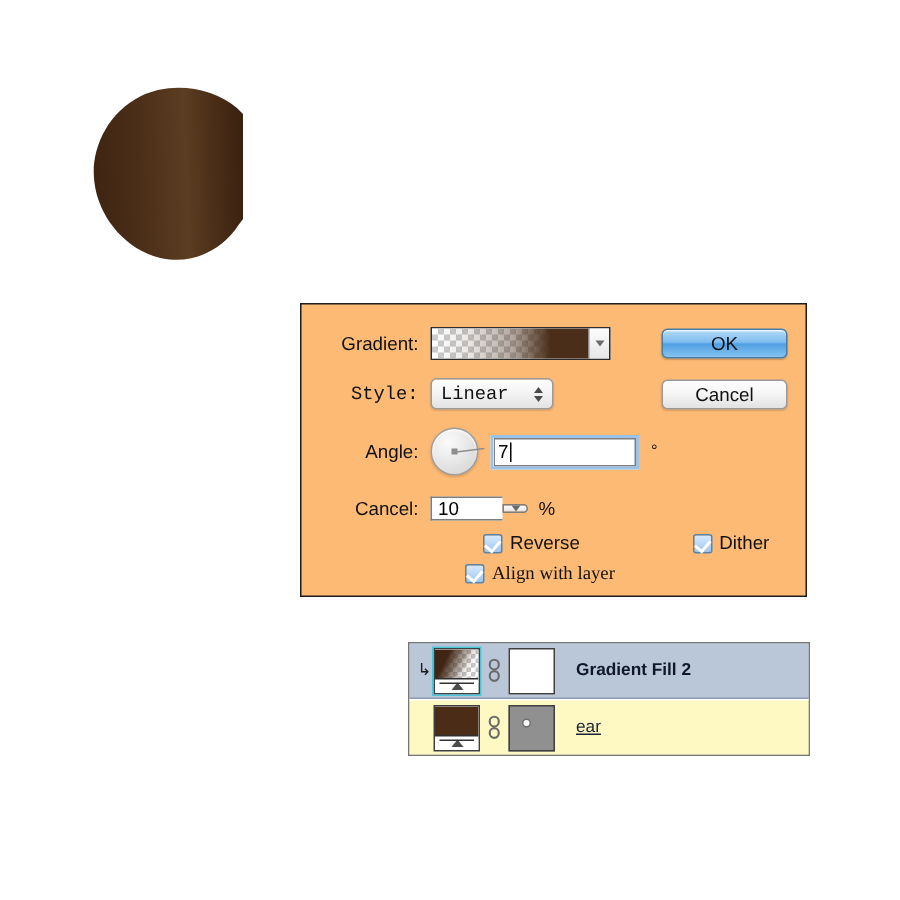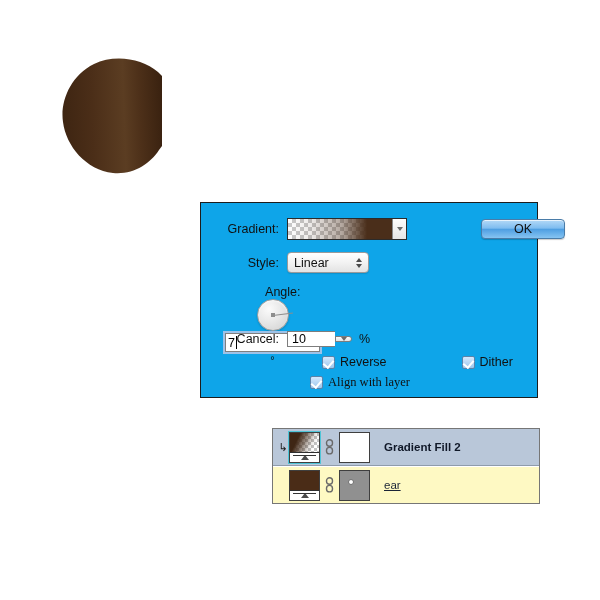--- a/index.html
+++ b/index.html
@@ -25,21 +25,21 @@
     height: 120px;
   }
 
   
   #gradient-dialog {
     position: absolute;
     left: 200px;
     top: 202px;
     width: 338px;
     height: 196px;
-    background: #0ea5e9;
+    background: #fdba74;
     border: 1px solid #1c1c1c;
     box-sizing: border-box;
   }
 
   .row {
     position: absolute;
     display: flex;
     align-items: center;
   }
   .field-label {
@@ -88,21 +88,21 @@
     justify-content: center;
   }
   .tri-down {
     width: 0; height: 0;
     border-left: 3px solid transparent;
     border-right: 3px solid transparent;
     border-top: 4px solid #6b6b6b;
   }
 
   
-  #row-style { left: 14px; top: 49px; }
+  #row-style { left: 14px; top: 49px; font-family: Liberation Mono, monospace; }
   #row-style .field-label { width: 64px; }
   .popup-button {
     margin-left: 8px;
     height: 21px;
     min-width: 82px;
     border: 1px solid #9a9a9a;
     border-radius: 4px;
     background: linear-gradient(to bottom, #ffffff 0%, #f3f3f3 48%, #e3e3e3 100%);
     box-shadow: 0 1px 1px rgba(0,0,0,0.12);
     display: flex;
@@ -127,21 +127,21 @@
     border-bottom: 4px solid #4b4b4b;
   }
   .tri-down-sm {
     width: 0; height: 0;
     border-left: 3px solid transparent;
     border-right: 3px solid transparent;
     border-top: 4px solid #4b4b4b;
   }
 
   
-  #row-angle { left: 14px; top: 82px; flex-direction: column; }
+  #row-angle { left: 14px; top: 82px; }
   #row-angle .field-label { width: 64px; }
   .angle-dial {
     margin-left: 8px;
     width: 32px;
     height: 32px;
     border-radius: 50%;
     background: radial-gradient(circle at 36% 30%, #fbfbfb 0%, #e8e8e8 45%, #cfcfcf 100%);
     border: 1px solid #9e9e9e;
     box-shadow: inset 0 1px 2px rgba(255,255,255,0.9), 0 1px 2px rgba(0,0,0,0.18);
     position: relative;
@@ -266,21 +266,20 @@
     position: absolute;
     width: 84px;
     height: 20px;
     border-radius: 4px;
     font-size: 12.5px;
     display: flex;
     align-items: center;
     justify-content: center;
     box-sizing: border-box;
     color: #101010;
-    margin-left: 40px;
   }
   #ok-button {
     left: 240px;
     top: 16px;
     background: linear-gradient(to bottom, #b4d9f7 0%, #7fbdf0 45%, #4f9fe2 52%, #86c4f2 100%);
     border: 1px solid #4a7ca8;
     box-shadow: 0 1px 1px rgba(0,0,0,0.2), inset 0 1px 0 rgba(255,255,255,0.7);
   }
   #cancel-button {
     left: 240px;
@@ -515,20 +514,21 @@
   </div>
 
   <div class="row" id="row-checks2">
     <label class="cb-item">
       <span class="checkbox"></span>
       <span class="cb-label">Align with layer</span>
     </label>
   </div>
 
   <div class="dlg-button" id="ok-button">OK</div>
+  <div class="dlg-button" id="cancel-button">Cancel</div>
 </div>
 
 <div id="layers-panel">
 
   <div class="layer-row selected">
     <span class="clip-marker">↳</span>
     <div class="thumb selected-outline">
       <div class="thumb-grad-fill"></div>
       <div class="thumb-base">
         <span class="base-line"></span>

